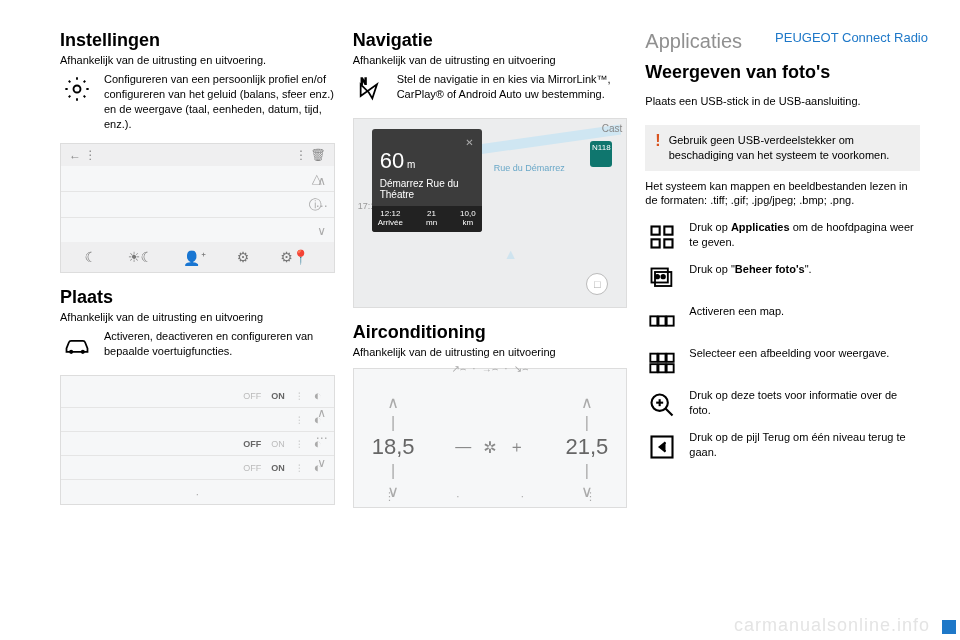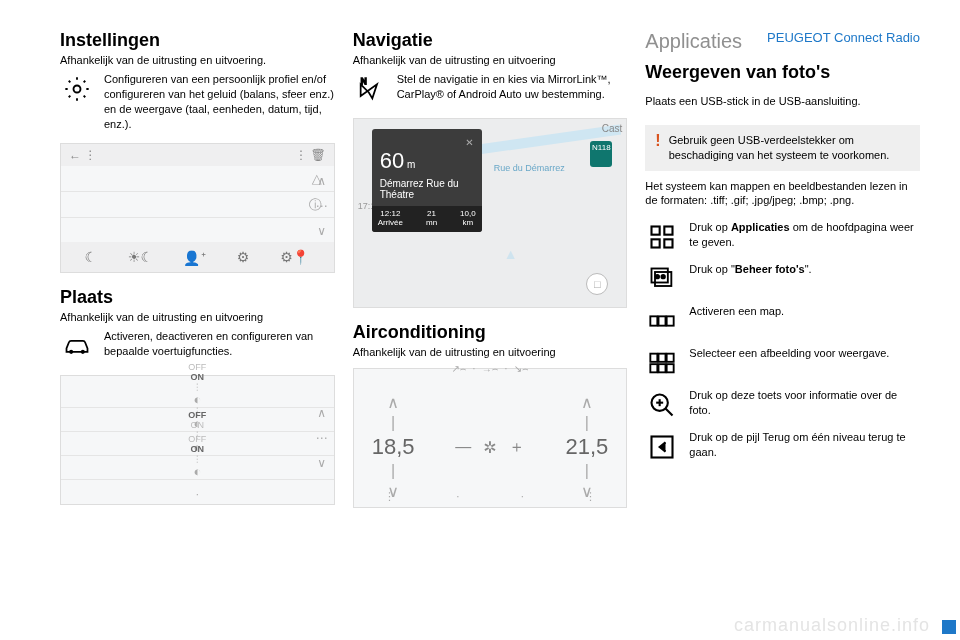--- a/index.html
+++ b/index.html
@@ -1,38 +1,38 @@
 <!DOCTYPE html>
 <html><head>
 <meta charset="utf-8">
 <style>
 *{margin:0;padding:0;box-sizing:border-box;}
 body{width:960px;height:640px;background:#fff;font-family:Arial,Helvetica,sans-serif;position:relative;overflow:hidden;}
 .page{display:flex;gap:18px;padding:30px 40px 0 60px;height:100%;}
 .col{flex:1;display:flex;flex-direction:column;}
 .col1,.col2{max-width:275px;}
-.breadcrumb{position:absolute;top:30px;right:40px;font-size:13px;color:#1e78c8;text-align:center;}
+.breadcrumb{position:absolute;top:30px;right:32px;font-size:13px;color:#1e78c8;text-align:center;}
 h2{font-size:18px;font-weight:700;margin-bottom:3px;}
 h2.gray{color:#909090;font-weight:400;font-size:20px;}
 .sub{font-size:11px;margin-bottom:6px;}
 .desc{font-size:11px;line-height:1.35;}
 .row{display:flex;align-items:flex-start;gap:10px;margin-bottom:8px;}
 .icon{width:34px;height:34px;flex:0 0 34px;display:flex;align-items:center;justify-content:center;}
 .icon svg{width:28px;height:28px;}
 .panel{width:100%;border:1px solid #ddd;background:#f6f7f8;margin:4px 0 14px;position:relative;}
 .panel.settings{height:130px;}
 .panel.driving{height:130px;}
 .panel.nav{height:190px;}
 .panel.ac{height:140px;}
 .topbar{display:flex;justify-content:space-between;padding:4px 8px;background:#efeff0;font-size:12px;color:#888;}
 .strip{height:26px;border-bottom:1px solid #e5e5e5;display:flex;align-items:center;justify-content:flex-end;padding:0 12px;gap:20px;}
 .strip .sym{color:#a8a8a8;font-size:13px;}
 .botbar{position:absolute;bottom:0;left:0;right:0;height:30px;background:#efeff0;display:flex;align-items:center;justify-content:space-around;padding:0 8px;}
 .botbar span{color:#777;font-size:14px;}
-.tog{height:24px;border-bottom:1px solid #e5e5e5;display:flex;align-items:center;justify-content:flex-end;padding:0 12px;font-size:9px;color:#bbb;flex-direction:column;}
+.tog{height:24px;border-bottom:1px solid #e5e5e5;display:flex;align-items:center;justify-content:flex-end;padding:0 12px;gap:10px;font-size:9px;color:#bbb;}
 .tog .on{color:#666;font-weight:700;}
 .tog .i{color:#aaa;font-size:13px;}
 .right-s{position:absolute;right:6px;top:30px;bottom:34px;display:flex;flex-direction:column;justify-content:space-between;align-items:center;color:#aaa;font-size:12px;}
 .navcard{position:absolute;left:18px;top:10px;width:110px;background:#3c3c3c;color:#fff;border-radius:3px;padding:8px 8px 4px;font-size:10px;}
 .navcard .big{font-size:22px;font-weight:300;}
 .navcard .btm{display:flex;justify-content:space-between;background:#222;margin:6px -8px -4px;padding:4px 6px;font-size:8px;border-radius:0 0 3px 3px;}
 .navcard .btm div{text-align:center;line-height:1.1;}
 .navmap{position:absolute;left:0;right:0;top:0;bottom:0;background:#ecedee;overflow:hidden;}
 .navroad{position:absolute;left:60px;top:20px;right:0;height:90px;border-top:10px solid #cfe6f2;transform:rotate(-8deg);}
 .navpin{position:absolute;right:14px;top:22px;width:22px;height:26px;background:#0f766e;border-radius:3px;color:#fff;font-size:8px;text-align:center;line-height:14px;}

